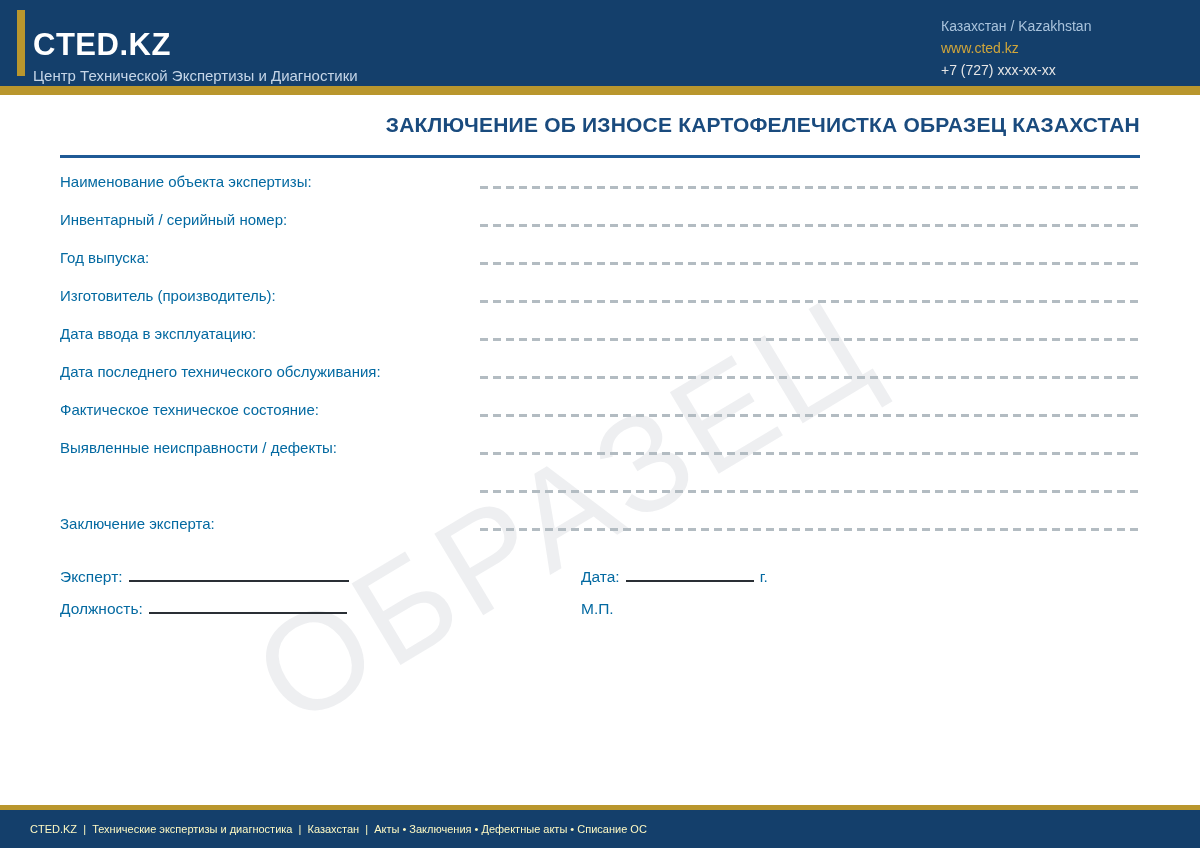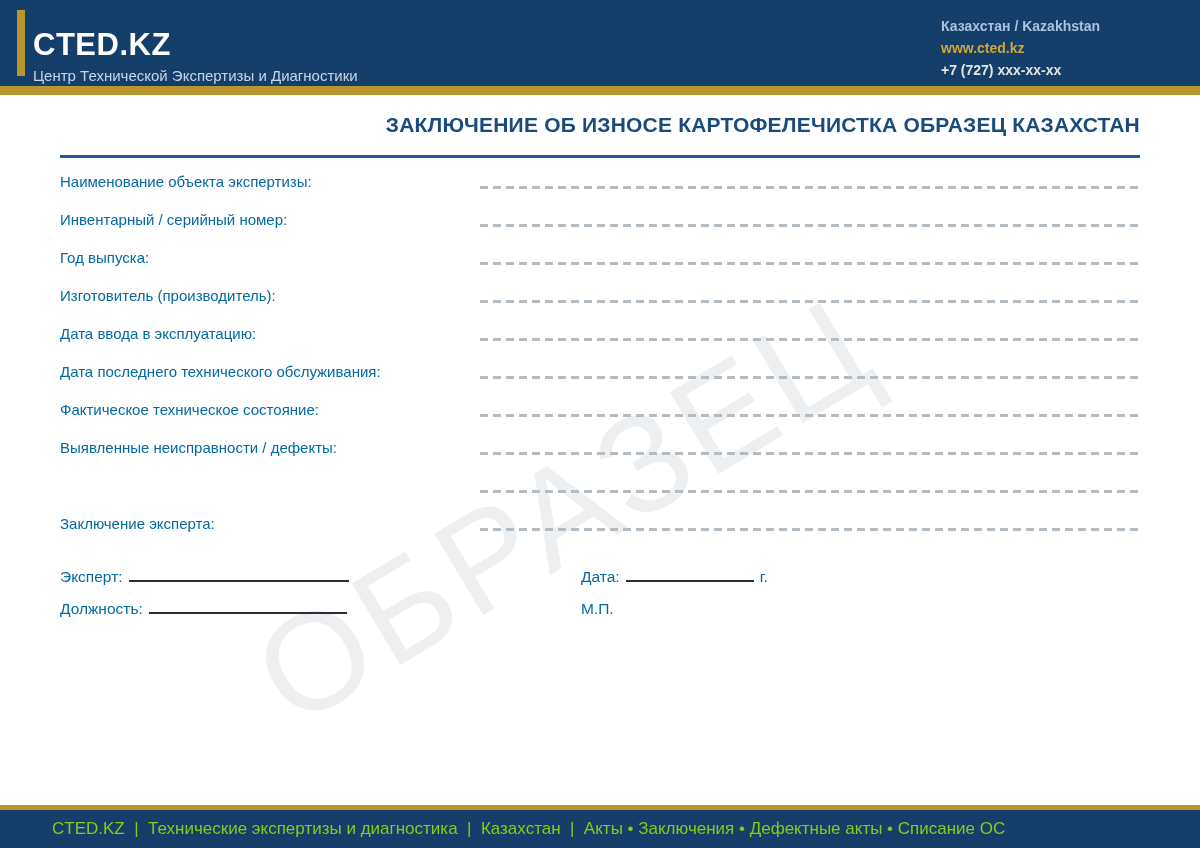--- a/index.html
+++ b/index.html
@@ -47,21 +47,20 @@
     font-size: 15px;
     line-height: 18px;
     margin-top: 4px;
   }
   .header-contacts {
     position: absolute;
     left: 941px;
     top: 15px;
     font-size: 14px;
     line-height: 22px;
-    font-weight: bold;
   }
   .header-region { color: #A9C3DC; }
   .header-site { color: #D0A63B; text-decoration: none; display: block; cursor: pointer; }
   .header-phone { color: #e5e5e5; }
 
   .gold-divider {
     height: 9px;
     background: #B9962D;
   }
 
@@ -165,24 +164,23 @@
   }
   .footer-gold-line { height: 5px; background: #B9962D; }
   .footer-bar {
     height: 38px;
     background: #143F6B;
     display: flex;
     align-items: center;
     padding-left: 30px;
   }
   .footer-text {
-    color: #84cc16;
-    font-size: 17px;
+    color: #fef9c3;
+    font-size: 11px;
     white-space: pre;
-    margin-left: 22px;
   }
 </style>
 </head>
 <body>
 
 <div class="page">
 
   <div class="header">
     <div class="brand-accent-bar"></div>
     <div class="brand-block">

